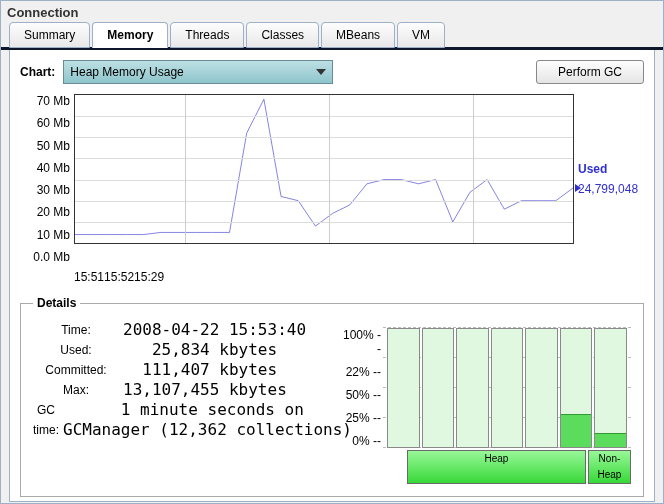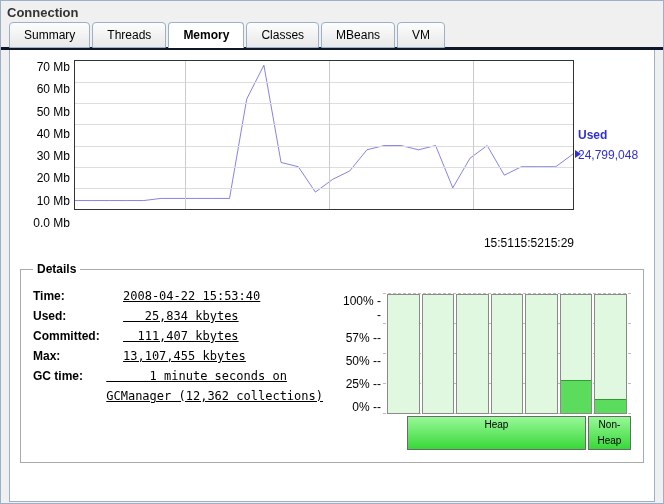--- a/index.html
+++ b/index.html
@@ -16,57 +16,65 @@
   .gc-btn { margin-left: auto; width: 108px; height: 24px; background: linear-gradient(#fdfdfd,#e5e5e5); border: 1px solid #888; border-radius: 3px; text-align: center; line-height: 22px; cursor: pointer; }
   .chart-area { display: flex; height: 170px; }
   .yaxis { width: 54px; display: flex; flex-direction: column; justify-content: space-between; text-align: right; padding-right: 4px; font-size: 11px; }
   .plot-wrap { flex: 1; display: flex; }
   .plot { flex: 1; border: 1px solid #333; position: relative; background: #fff; height: 150px; }
   .gridline { position: absolute; left:0; right:0; border-top: 1px solid #ddd; }
   .vgrid { position: absolute; top:0; bottom:0; border-left: 1px solid #ccc; }
   svg.line { position: absolute; top:0; left:0; width:100%; height:100%; }
   .legend { width: 70px; font-size: 10px; color: #3030d0; text-align: left; padding-left: 4px; display: flex; flex-direction:column; justify-content:center;gap:6px; }
   .legend .lh { font-weight: bold; }
-  .xaxis { display: flex; margin-left: 54px; margin-right: 70px; justify-content: flex-end; font-size: 11px; padding-top: 6px; }
+  .xaxis { display: flex; margin-left: 54px; margin-right: 70px; justify-content: flex-start; font-size: 11px; padding-top: 6px; }
   fieldset.details { border: 1px solid #aaa; margin-top: 14px; padding: 10px 12px 12px 12px; }
   fieldset.details legend { font-weight: bold; padding: 0 4px; }
   .details-row { display: flex; gap: 16px; }
   .kv { width: 290px; font-size: 12px; }
   .kv-row { display: flex; line-height: 20px; }
-  .kv-row .k { width: 90px; text-align: left; font-weight: bold; padding-right: 4px; }
-  .kv-row .v { font-family: monospace; font-size: 12px; white-space: pre; text-decoration: underline; }
+  .kv-row .k { width: 90px; text-align: center; font-weight: normal; padding-right: 4px; }
+  .kv-row .v { font-family: monospace; font-size: 16px; white-space: pre; }
   .bars-area { flex: 1; }
   .bars-axis-plot { display: flex; height: 120px; margin-top: 8px; }
   .bars-yaxis { width: 44px; display: flex; flex-direction: column; justify-content: space-between; text-align: right; font-size: 10px; padding-right: 2px; }
   .bars-plot { flex: 1; position: relative; display: flex; align-items: flex-end; gap: 2px; padding: 0 4px; }
   .bars-grid { position: absolute; left:0; right:0; border-top:1px dashed #bbb; }
   .bar { flex:1; background: #e0f8e0; border:1px solid #8a8a8a; position: relative; height: 100%; }
   .bar .fill { position: absolute; bottom:0; left:0; right:0; background: #5cdc5c; border-top:1px solid #339933; }
   .pool-labels { display: flex; margin-left: 68px; margin-top: 2px; gap: 2px; }
   .pool-label { flex:1; text-align:center; font-size:10px; background: linear-gradient(#98f898,#38d838); border:1px solid #6a6a6a; color:#000; line-height: 16px; }
   .group1 { flex: 5.6; }
   .group2 { flex: 1.3; }
   .tri-mark { position:absolute; width:0;height:0; border-top:4px solid transparent; border-bottom:4px solid transparent; border-left:6px solid #3030d0; }
 </style>
 </head>
 <body>
 
 <div class="window-title">Connection</div>
 
 <div class="tabs">
   <div class="tab">Summary</div>
+  <div class="tab active">Memory</div>
   <div class="tab">Threads</div>
-  <div class="tab active">Memory</div>
   <div class="tab">Classes</div>
   <div class="tab">MBeans</div>
   <div class="tab">VM</div>
 </div>
 
 <div class="tab-content">
 
+  <div class="chart-row">
+    <span class="chart-label">Chart:</span>
+    <div class="chart-select">
+      <span>Heap Memory Usage</span>
+      <span class="tri"></span>
+    </div>
+    <div class="gc-btn">Perform GC</div>
+  </div>
 
   <div class="chart-area">
     <div class="yaxis">
       <span>70 Mb</span>
       <span>60 Mb</span>
       <span>50 Mb</span>
       <span>40 Mb</span>
       <span>30 Mb</span>
       <span>20 Mb</span>
       <span>10 Mb</span>
@@ -125,21 +133,21 @@
         <div class="kv-row">
             <span class="k">GC time:</span>
             <span class="v">      1 minute seconds on
 GCManager (12,362 collections)</span>
           </div>
       </div>
       <div class="bars-area">
         <div class="bars-axis-plot">
           <div class="bars-yaxis">
             <span>100% --</span>
-            <span>57% --</span>
+            <span>22% --</span>
             <span>50% --</span>
             <span>25% --</span>
             <span>0% --</span>
           </div>
           <div class="bars-plot" id="bars-plot">
               <div class="bars-grid" style="bottom: 0%;"></div>
               <div class="bars-grid" style="bottom: 25%;"></div>
               <div class="bars-grid" style="bottom: 50%;"></div>
               <div class="bars-grid" style="bottom: 75%;"></div>
               <div class="bars-grid" style="bottom: 100%;"></div>

